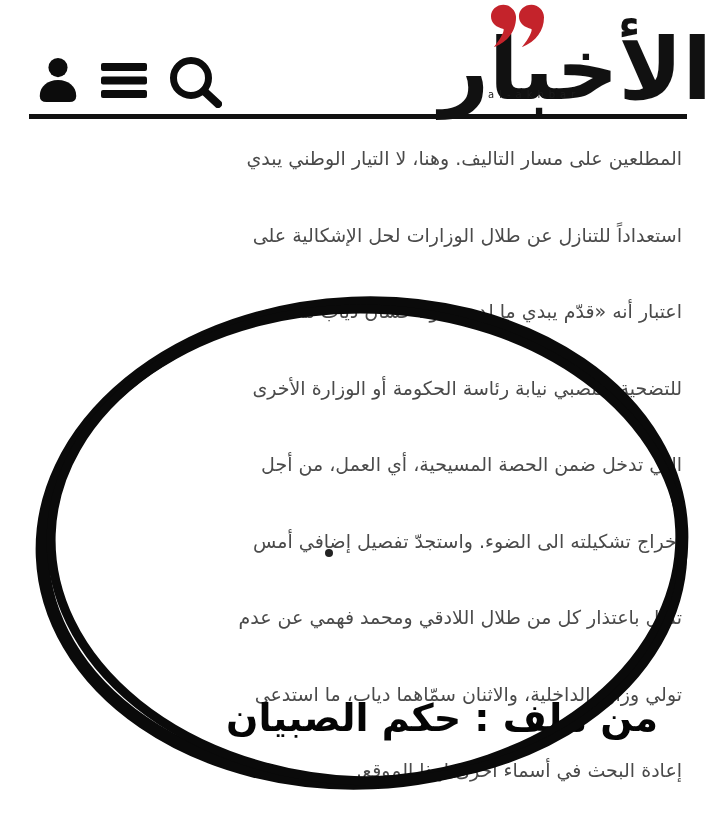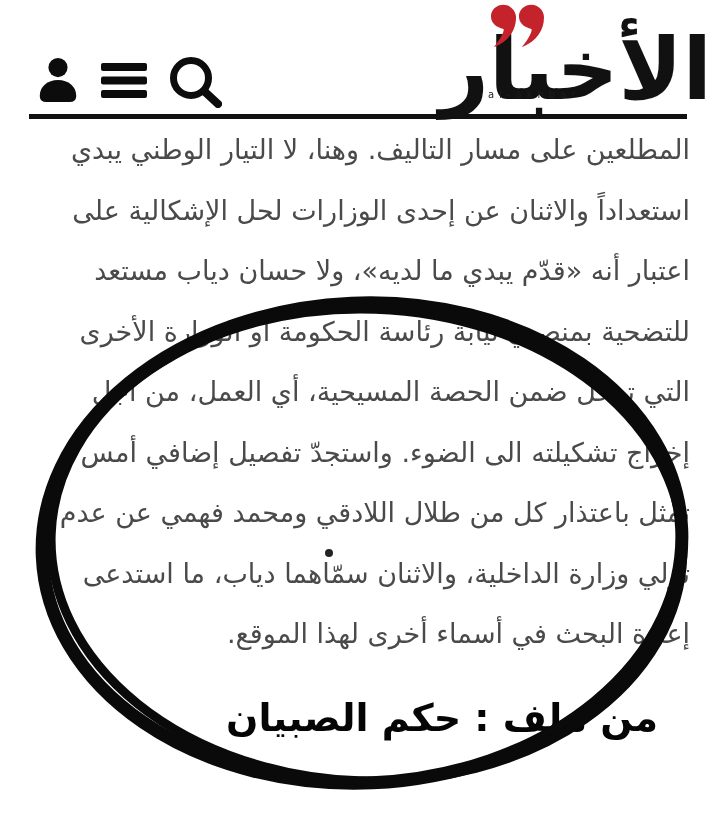--- a/index.html
+++ b/index.html
@@ -45,22 +45,22 @@
     position:absolute;left:29px;top:114px;
     width:658px;height:5px;background:#111111;
   }
 
   
   .article{
     position:absolute;top:120px;right:30px;left:0;
     direction:rtl;text-align:right;
   }
   .article .line{
-    margin:0;padding:0;
-    font-size:27px;line-height:60.5px;
+    margin:0;padding:8px;
+    font-size:19px;line-height:60.5px;
     color:#4a4a4a;
     white-space:nowrap;
   }
   .article-heading{
     position:absolute;top:690px;right:62px;margin:0;
     direction:rtl;
     font-size:38px;line-height:56px;font-weight:bold;
     color:#050505;
     white-space:nowrap;
   }
@@ -117,21 +117,21 @@
         <path d="M43 0 C50 0 56 6 56 13 C56 27 48 38 33 44 C41 34 44 27 43 25 C36 24 30 19 30 12 C30 5 36 0 43 0 Z"></path>
       </svg>
     </span>
     <span class="logo-latin">al-akhbar</span>
   </div>
 
   <div class="header-divider"></div>
 
   <main class="article" dir="rtl">
     <p class="line">المطلعين على مسار التاليف. وهنا، لا التيار الوطني يبدي</p>
-    <p class="line">استعداداً والاثنان عن إحدى الوزارات لحل الإشكالية على</p>
+    <p class="line">استعداداً للتنازل عن طلال الوزارات لحل الإشكالية على</p>
     <p class="line">اعتبار أنه «قدّم يبدي ما لديه»، ولا حسان دياب مستعد</p>
     <p class="line">للتضحية بمنصبي نيابة رئاسة الحكومة أو الوزارة الأخرى</p>
     <p class="line">التي تدخل ضمن الحصة المسيحية، أي العمل، من أجل</p>
     <p class="line">إخراج تشكيلته الى الضوء. واستجدّ تفصيل إضافي أمس</p>
     <p class="line">تمثل باعتذار كل من طلال اللادقي ومحمد فهمي عن عدم</p>
     <p class="line">تولي وزارة الداخلية، والاثنان سمّاهما دياب، ما استدعى</p>
     <p class="line">إعادة البحث في أسماء أخرى لهذا الموقع.</p>
   </main>
 
   <h2 class="article-heading">من ملف : حكم الصبيان</h2>

